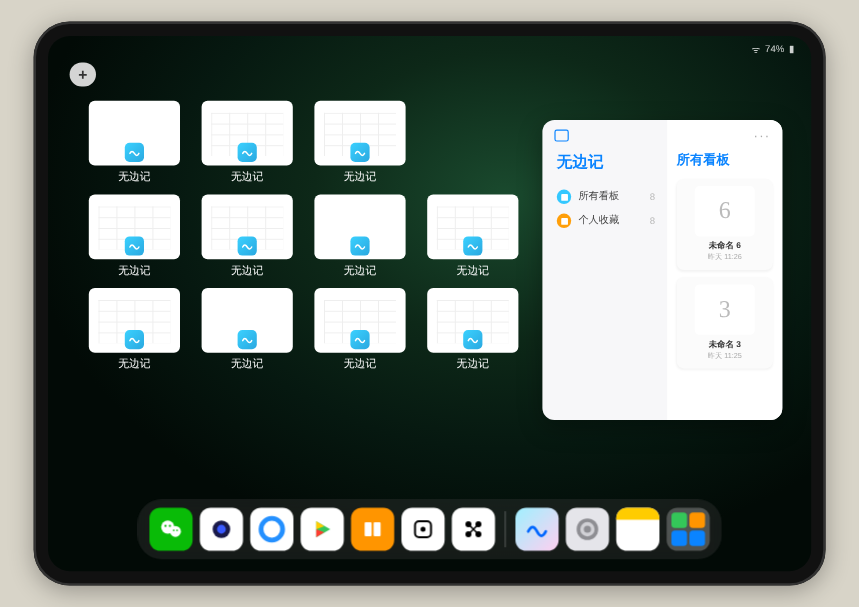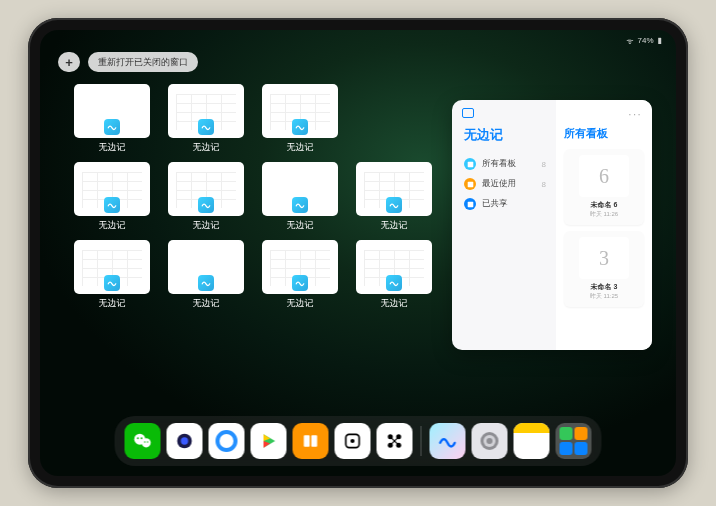--- a/index.html
+++ b/index.html
@@ -259,21 +259,20 @@
   <div class="screen">
 
     <div class="status-bar">
       <span>ᯤ</span>
       <span>74%</span>
       <span>▮</span>
     </div>
 
     <div class="top-controls">
       <div class="pill-btn plus-btn">+</div>
-      <div class="pill-btn">重新打开已关闭的窗口</div>
     </div>
 
     <div class="window-grid" id="wgrid">
         <div class="window-item">
           <div class="window-thumb">
             <div class="app-badge">
               <svg viewBox="0 0 24 24">
                 <path d="M3 14 Q7 6 12 14 T21 14" stroke="#fff" stroke-width="3" fill="none" stroke-linecap="round"></path>
               </svg>
             </div>
@@ -403,34 +402,23 @@
               </div>
               <span class="menu-count">8</span>
             </div>
             <div class="menu-item">
               <div class="mi-left">
                 <div class="menu-icon" style="background:#ff9f0a">
                   <svg width="7" height="7" viewBox="0 0 10 10">
                     <rect x="1" y="1" width="8" height="8" rx="1" fill="#fff"></rect>
                   </svg>
                 </div>
-                <span>最近使用</span>
+                <span>个人收藏</span>
               </div>
               <span class="menu-count">8</span>
-            </div>
-            <div class="menu-item">
-              <div class="mi-left">
-                <div class="menu-icon" style="background:#0a84ff">
-                  <svg width="7" height="7" viewBox="0 0 10 10">
-                    <rect x="1" y="1" width="8" height="8" rx="1" fill="#fff"></rect>
-                  </svg>
-                </div>
-                <span>已共享</span>
-              </div>
-              <span class="menu-count"></span>
             </div>
           </div>
       </div>
       <div class="panel-right">
         <div class="panel-title-right">所有看板</div>
         <div id="boards">
             <div class="board-card">
               <div class="board-thumb">6</div>
               <div class="board-label">未命名 6</div>
               <div class="board-sub">昨天 11:26</div>

